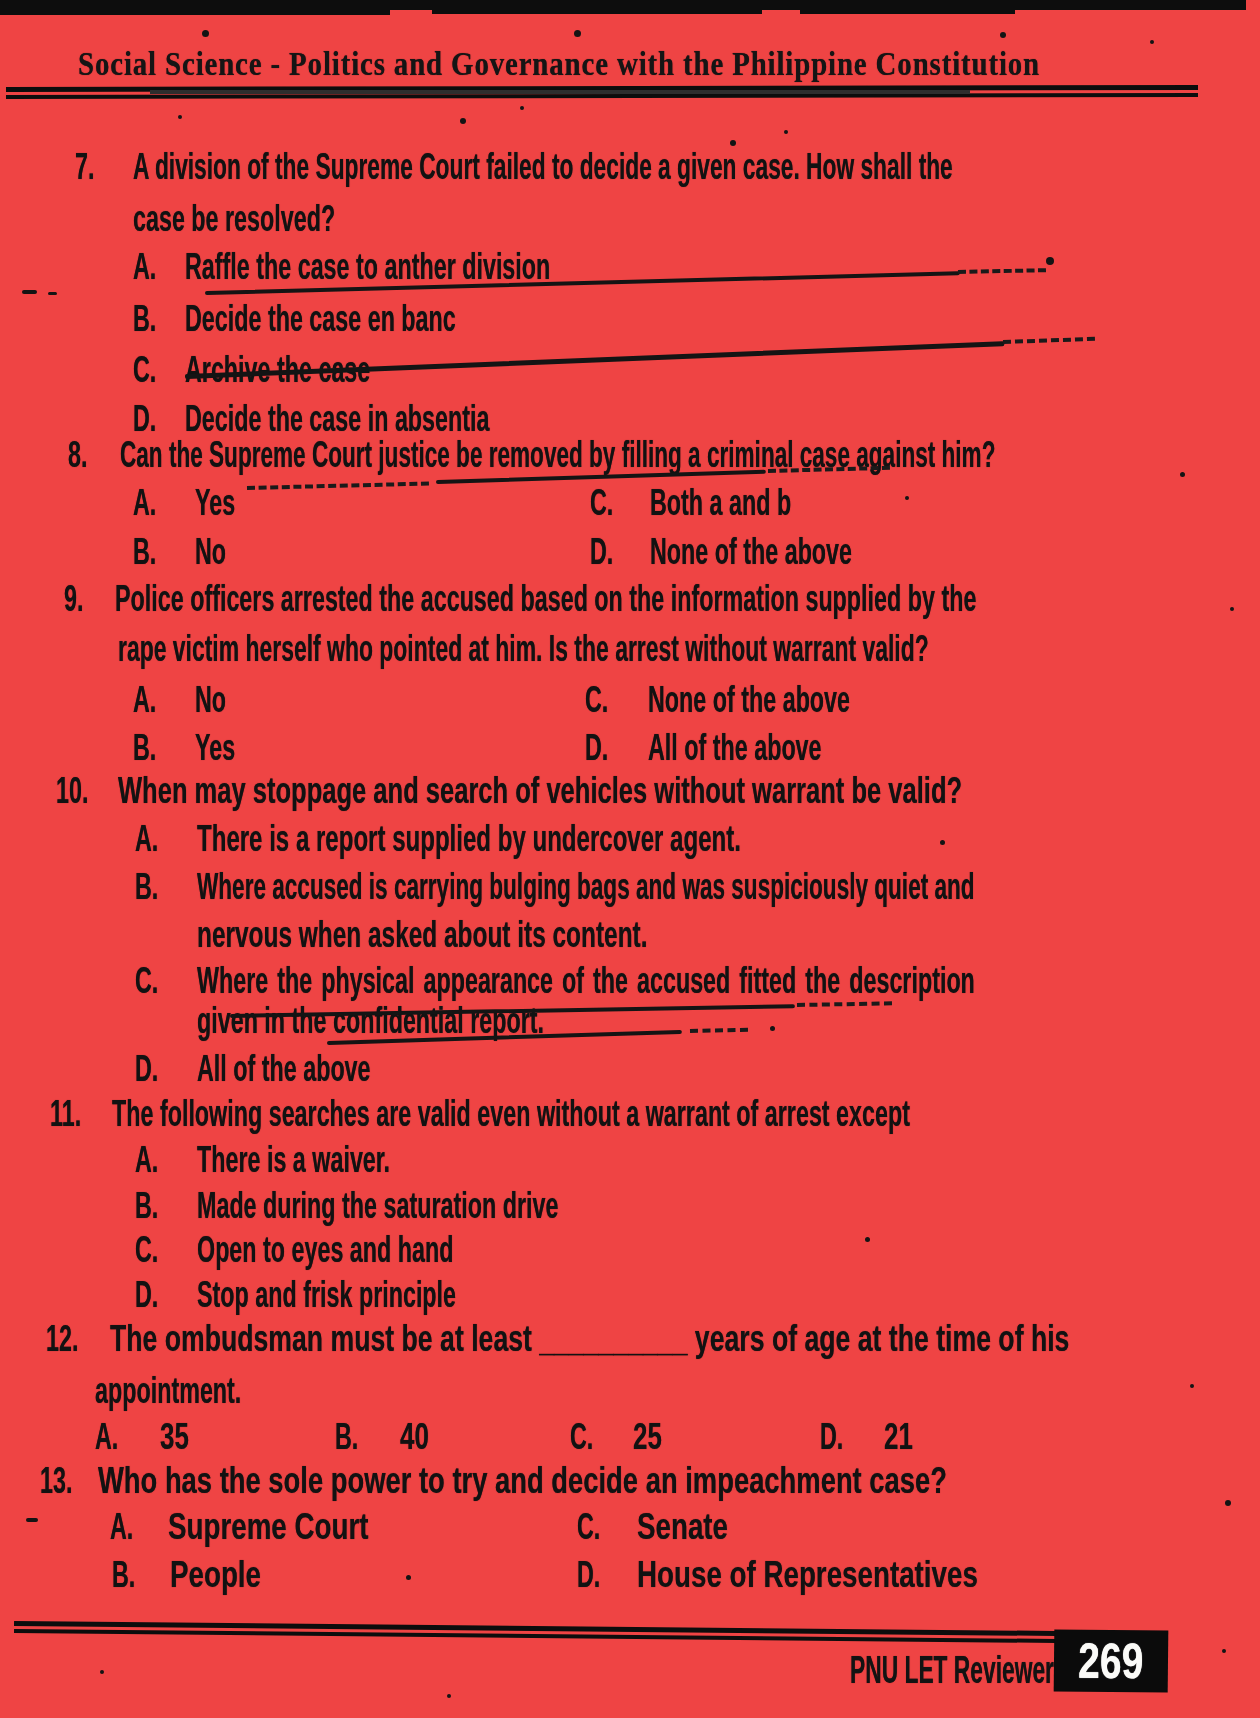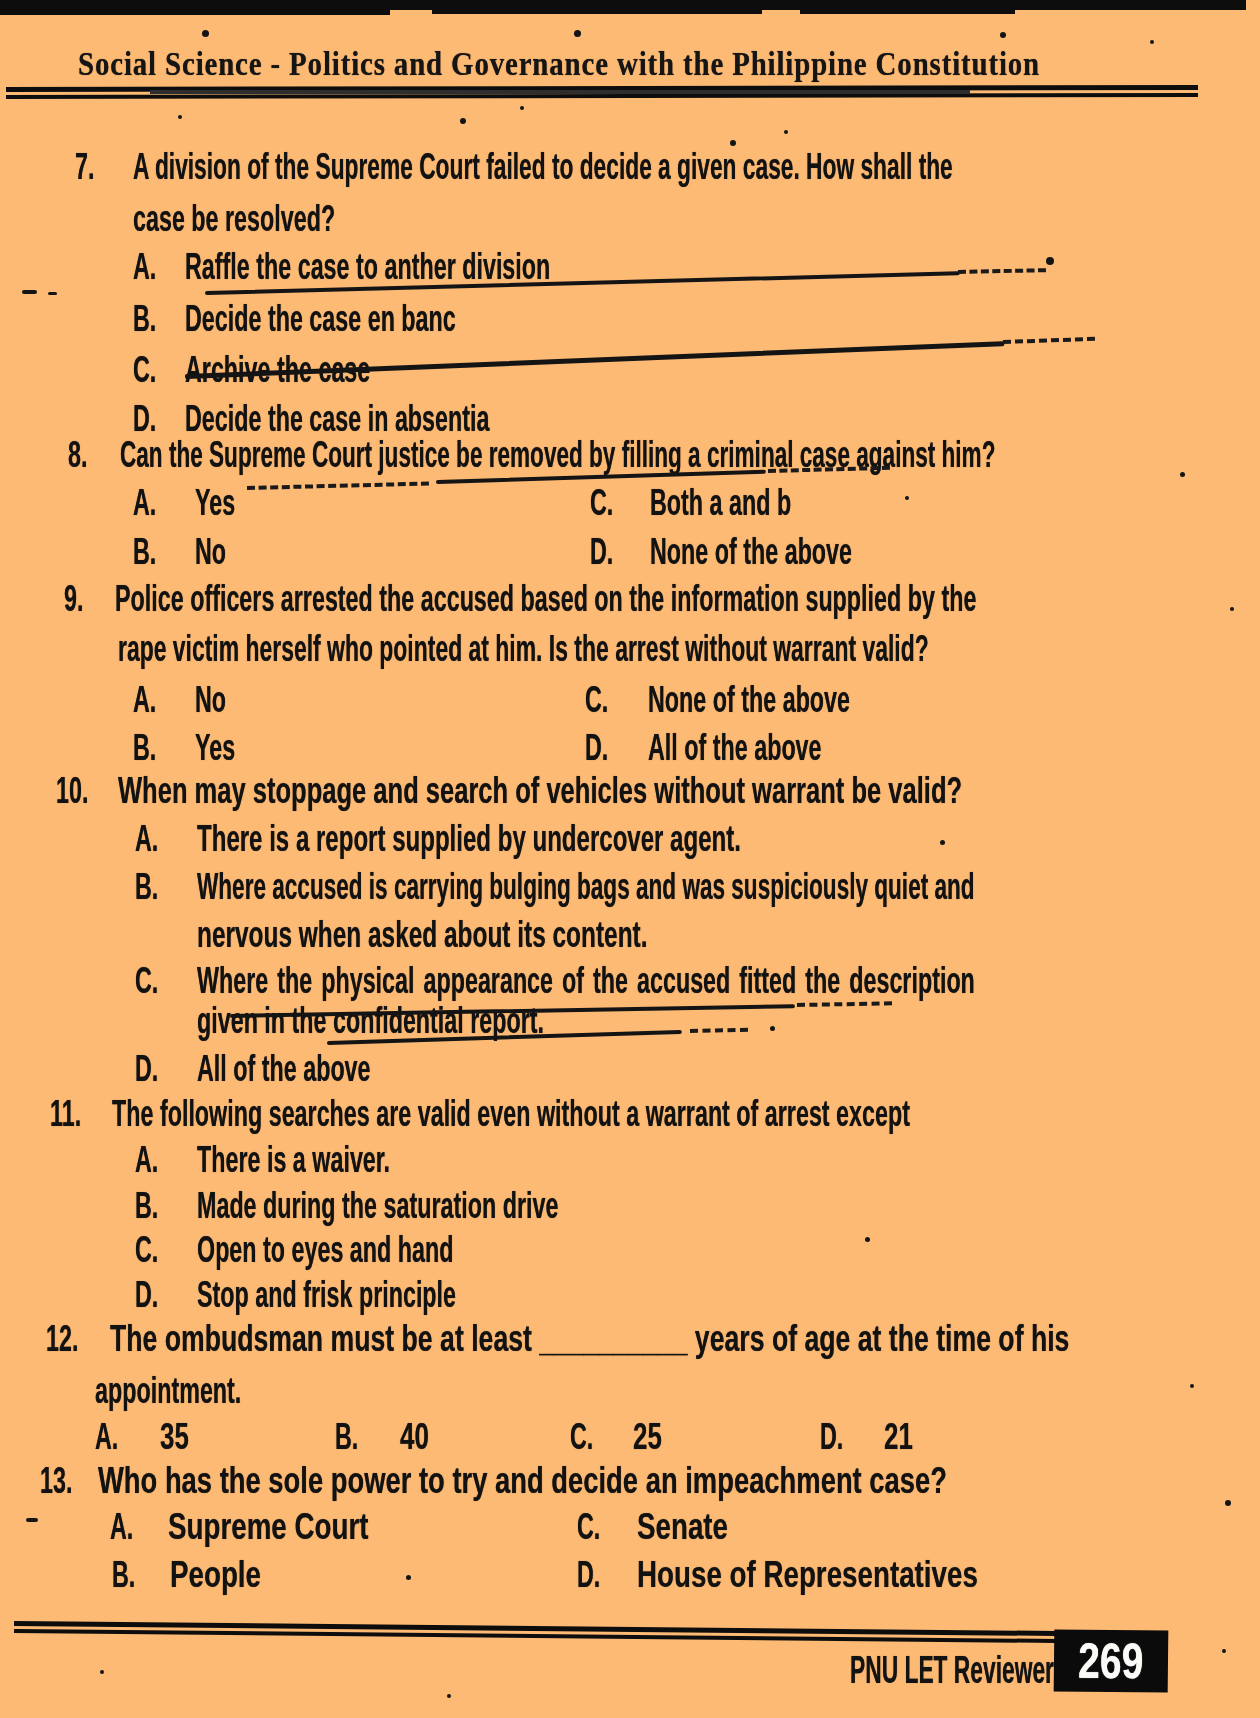--- a/index.html
+++ b/index.html
@@ -1,19 +1,19 @@
 <!DOCTYPE html>
 <html><head>
 <meta charset="utf-8">
 <style>
   * { margin:0; padding:0; box-sizing:border-box; }
   html,body { background:#e8e8e6; }
   .page {
     position:relative; width:1260px; height:1718px;
-    background:#fdba74; overflow:hidden;
+    background:#ef4444; overflow:hidden;
     font-family:"Liberation Sans", sans-serif; color:#101010;
   }
   
   .t {
     position:absolute; white-space:nowrap;
     font-weight:bold; font-size:37px; line-height:38px;
     transform:scaleX(0.63); transform-origin:0 0;
     color:#121212; text-shadow:0 0 1px rgba(10,10,10,.65);
   }
   .serif {

